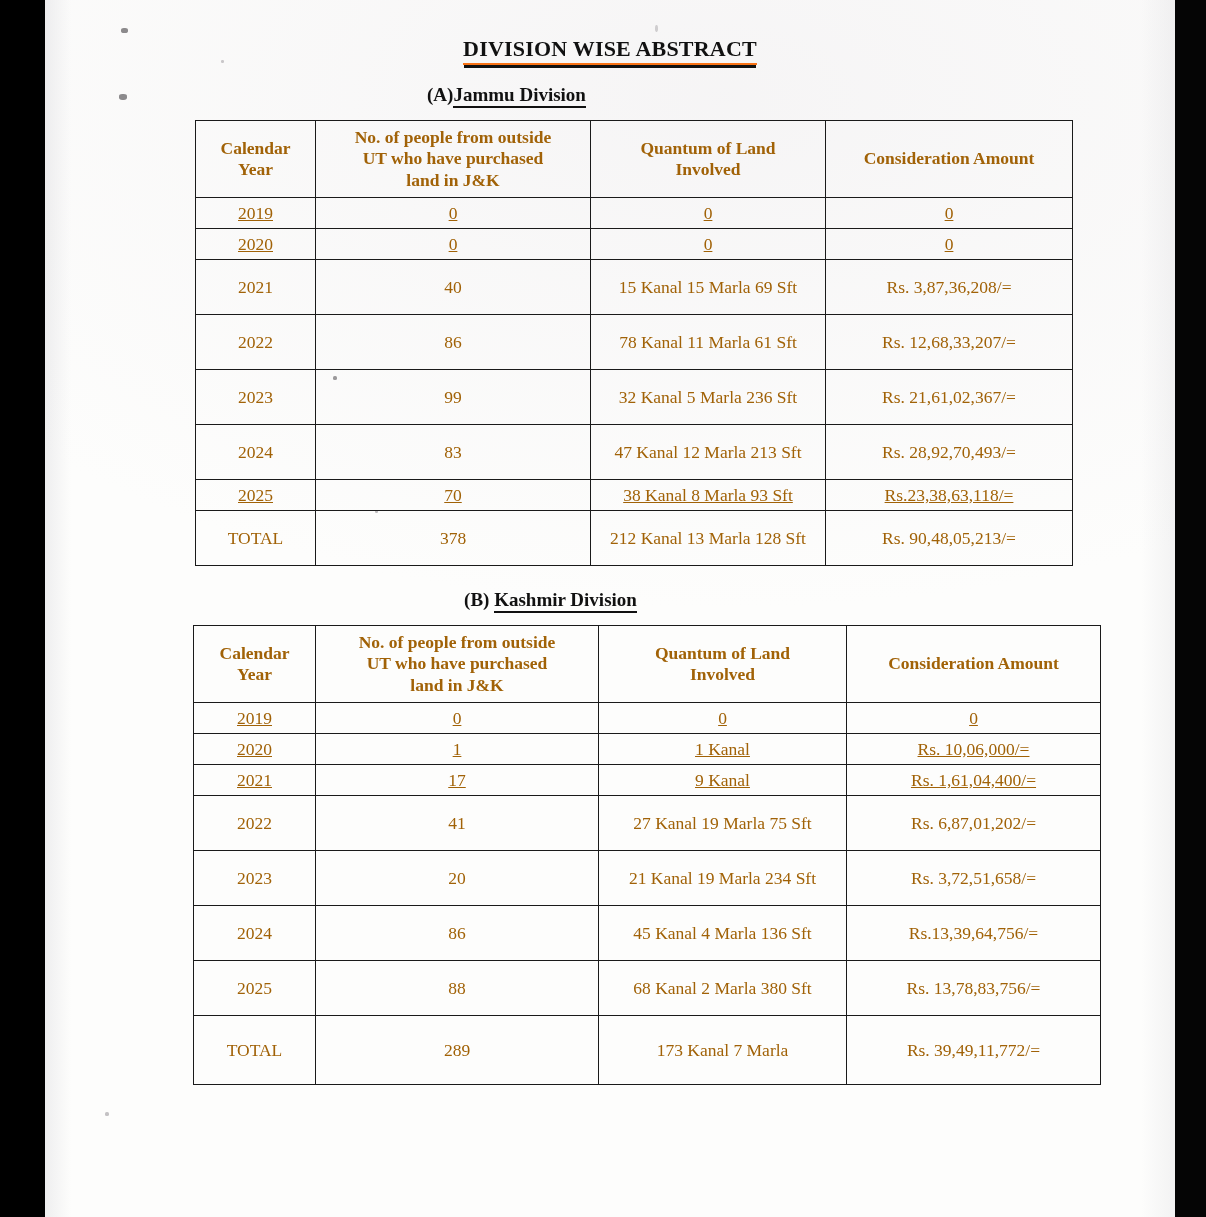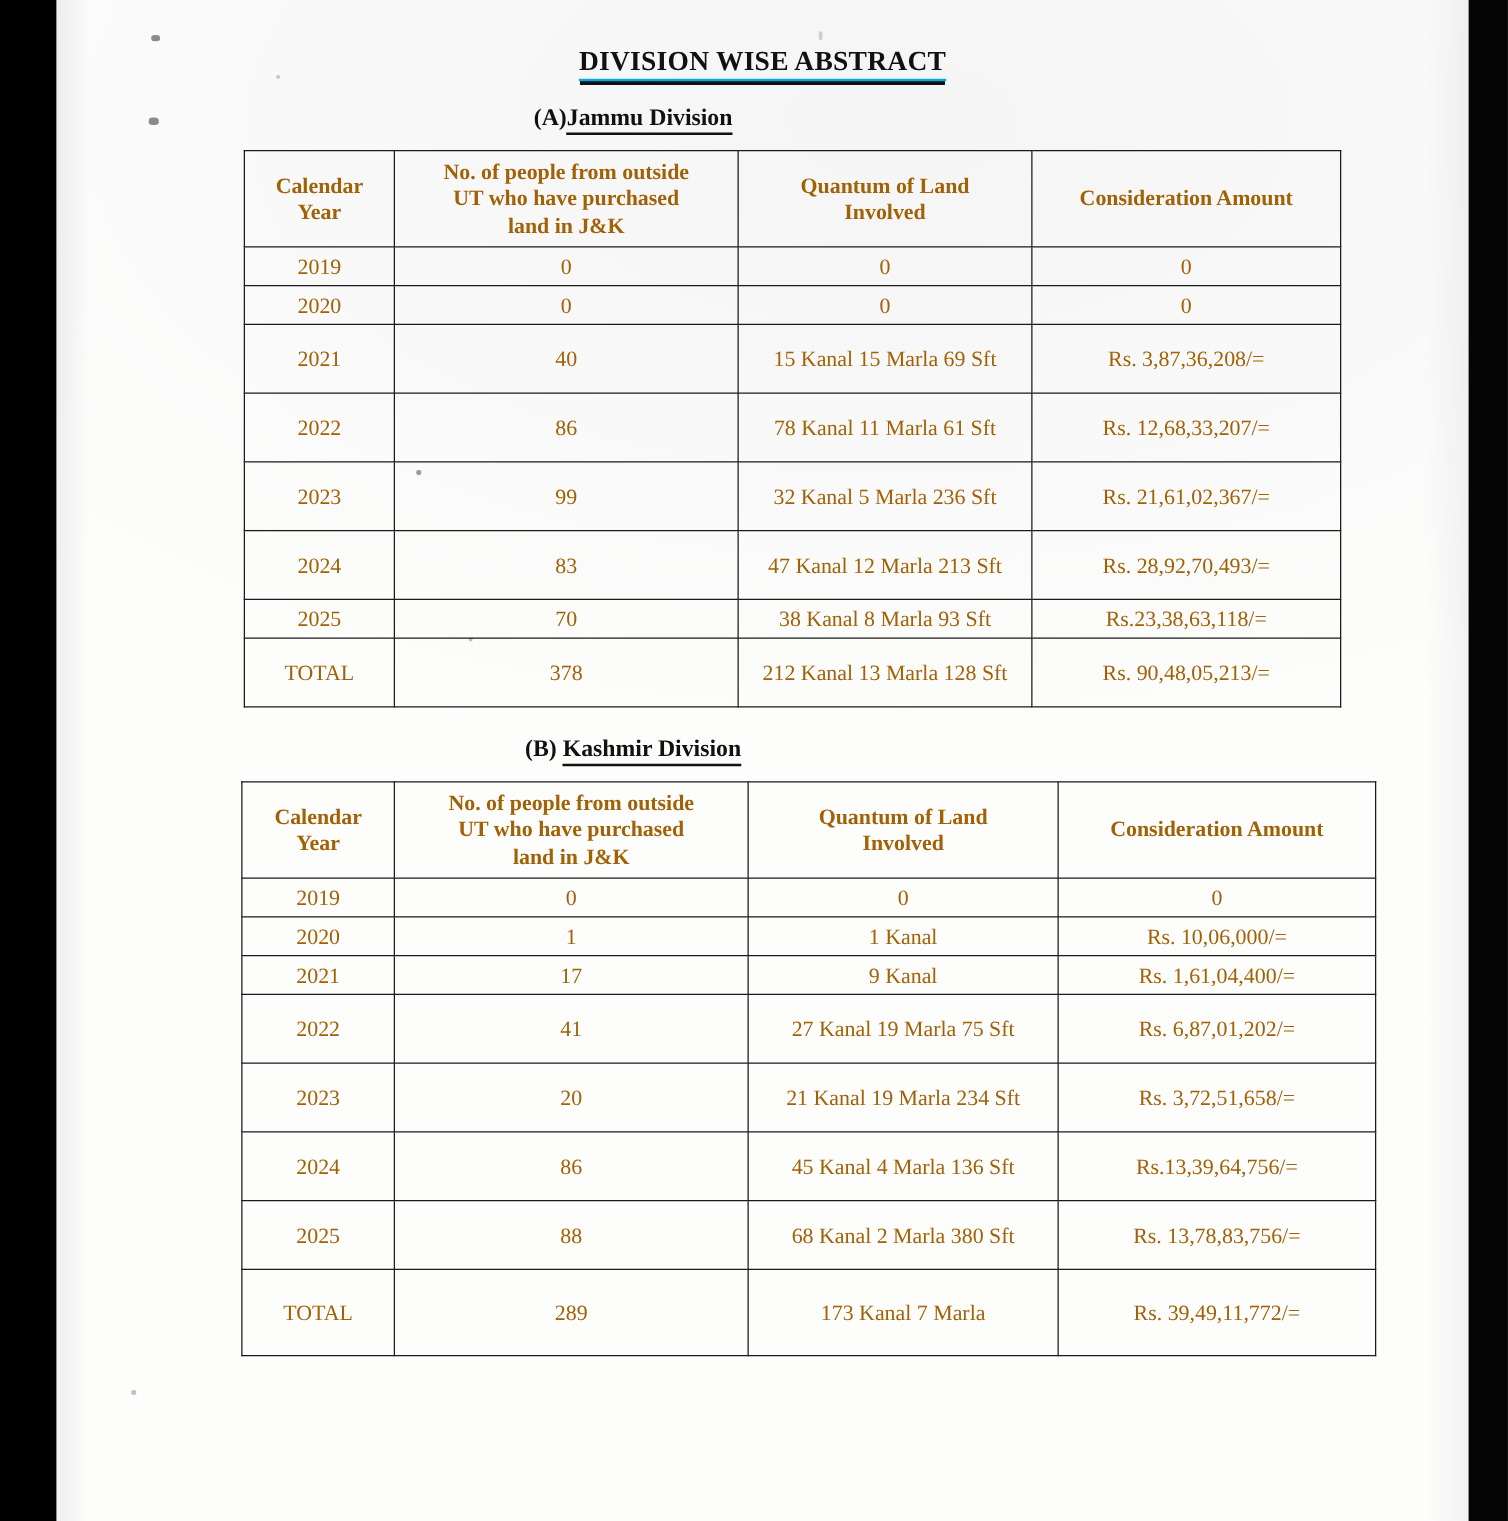--- a/index.html
+++ b/index.html
@@ -72,40 +72,40 @@
     left: 0;
     top: 36px;
     width: 1130px;
     text-align: center;
     font-size: 22px;
     font-weight: bold;
     letter-spacing: 0.2px;
     color: #111;
   }
   .doc-title span.u2 {
-    border-bottom: 2px solid #0ea5e9;
+    border-bottom: 2px solid #f97316;
     box-shadow: 0 4px 0 -1px #111;
     padding-bottom: 2px;
   }
 
   .section-title {
     position: absolute;
     width: 923px;
     text-align: center;
     font-size: 19px;
     font-weight: bold;
     color: #111;
   }
   .section-title .plain { text-decoration: none; }
   .section-title .und {
     border-bottom: 2px solid #111;
     padding-bottom: 1px;
   }
   #title-a { top: 84px; }
-  #title-b { top: 589px; }
+  #title-b { top: 589px; margin-left: 44px; }
 
   
   table.abstract {
     position: absolute;
     border-collapse: collapse;
     color: #a16207;
     font-size: 17.5px;
     table-layout: fixed;
   }
   table.abstract th,
@@ -141,21 +141,21 @@
   #table-kashmir {
     left: 148px;
     top: 625px;
     width: 907px;
   }
   #table-kashmir col.c-year   { width: 122px; }
   #table-kashmir col.c-people { width: 283px; }
   #table-kashmir col.c-land   { width: 248px; }
   #table-kashmir col.c-amount { width: 254px; }
 
-  .r-short td { height: 26px; }
+  .r-short td { height: 26px; text-decoration: underline; }
   .r-tall  td { height: 50px; }
   .r-total-tall td { height: 64px; vertical-align: top; padding-top: 6px; }
 </style>
 </head>
 <body>
 
 <div class="scan-frame">
   <div class="page-sheet">
 
     <div class="speckle" style="left:76px;  top:28px;  width:7px;  height:5px;"></div>

